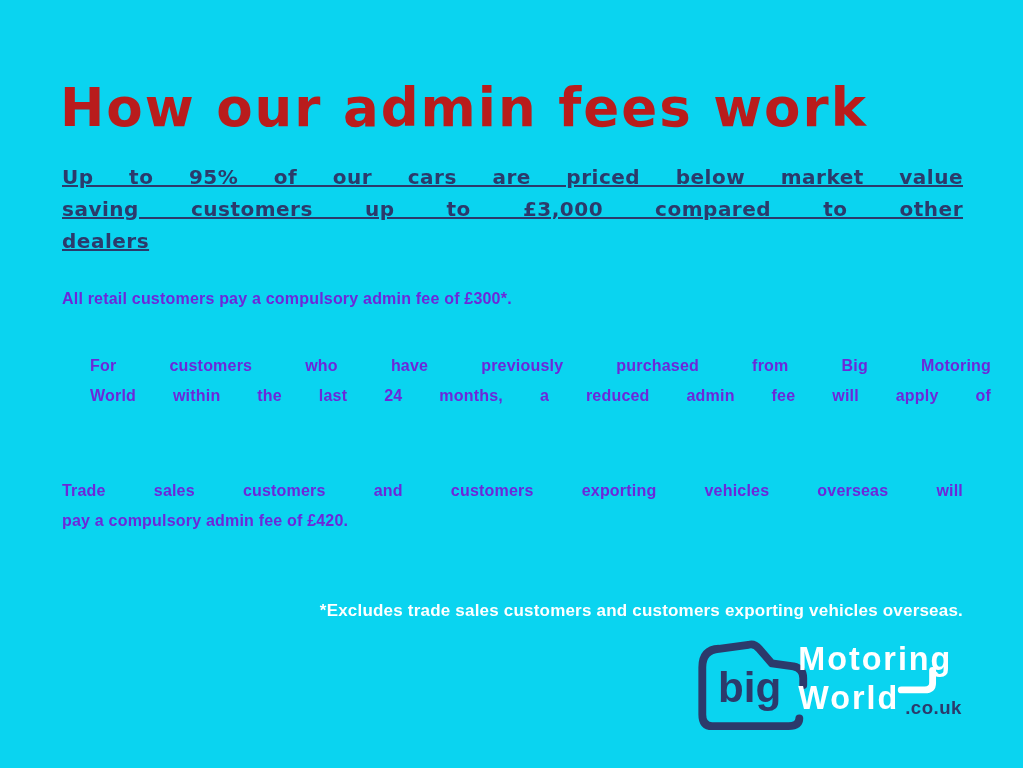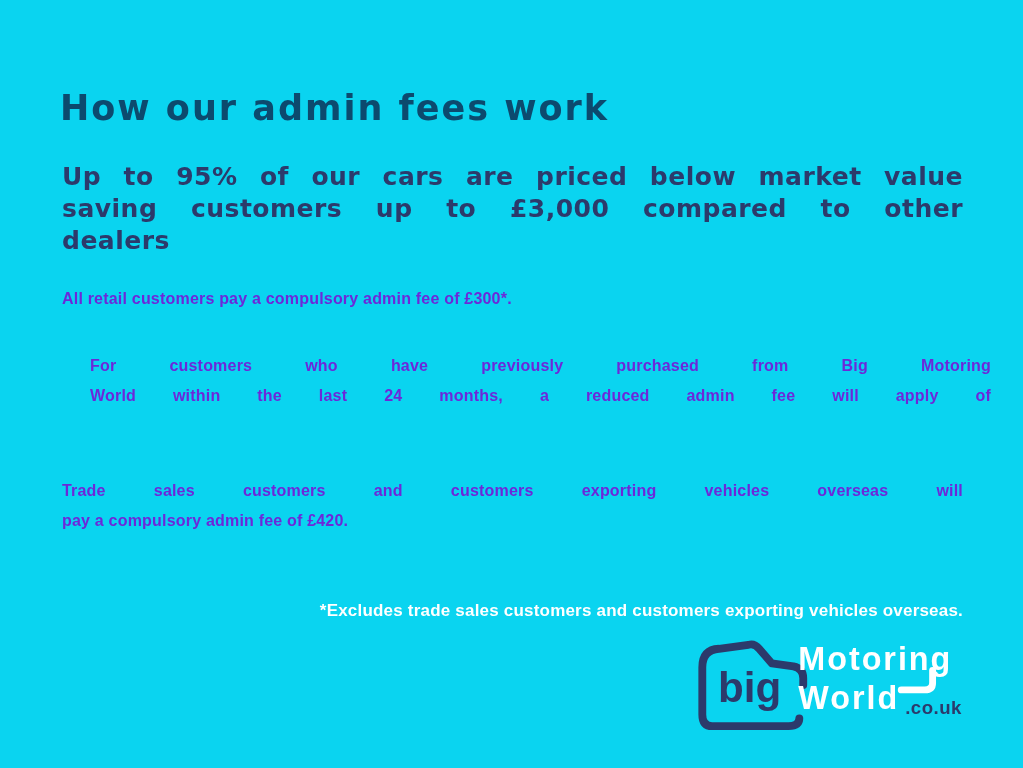--- a/index.html
+++ b/index.html
@@ -11,35 +11,36 @@
     overflow: hidden;
     font-family: "Liberation Sans", sans-serif;
   }
   .heading {
     position: absolute;
     left: 60px;
     top: 78px;
     width: 910px;
     font-family: "DejaVu Sans", sans-serif;
     font-weight: bold;
-    font-size: 35px;
+    font-size: 53px;
     letter-spacing: 2px;
-    color: #0c4a6e;
+    color: #b91c1c;
     line-height: 60px;
   }
   .subheading {
     position: absolute;
     left: 62px;
     top: 161px;
     width: 901px;
     font-family: "DejaVu Sans", sans-serif;
     font-weight: bold;
-    font-size: 25px;
+    font-size: 20px;
     letter-spacing: 0.5px;
     color: #2c3a6b;
+    text-decoration: underline;
   }
   .subheading .line { line-height: 32px; }
   .para {
     position: absolute;
     left: 62px;
     width: 901px;
     color: #6d28d9;
     font-weight: bold;
     font-size: 16px;
     letter-spacing: 0.2px;

